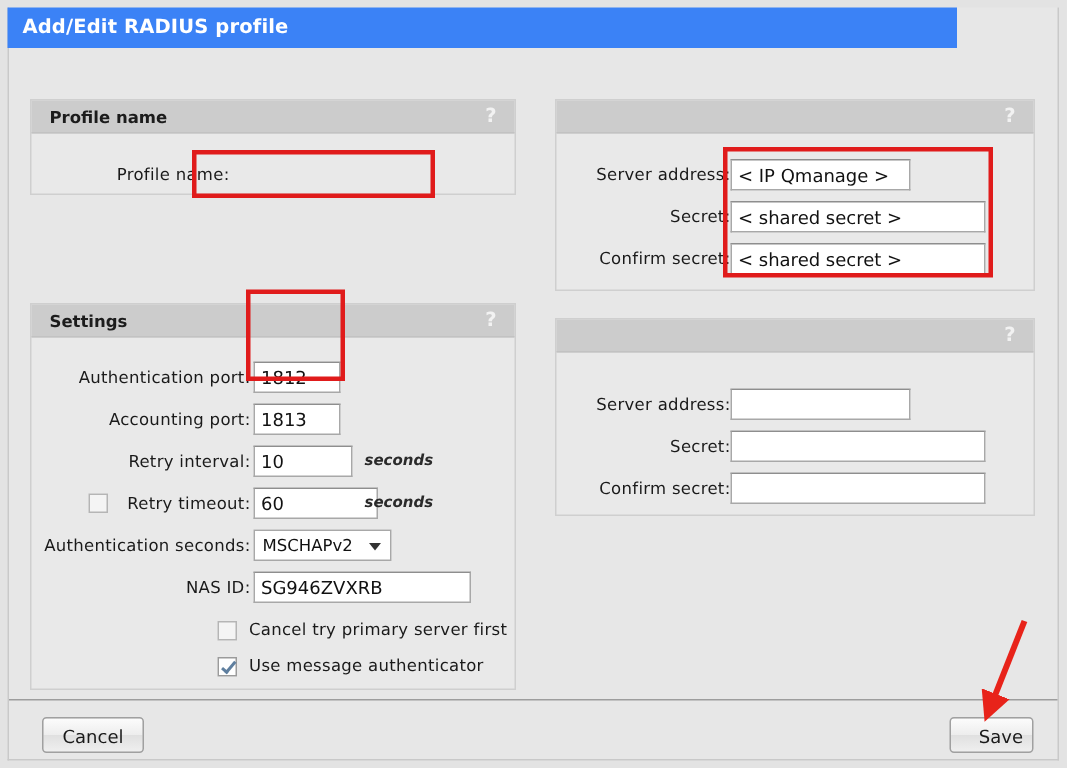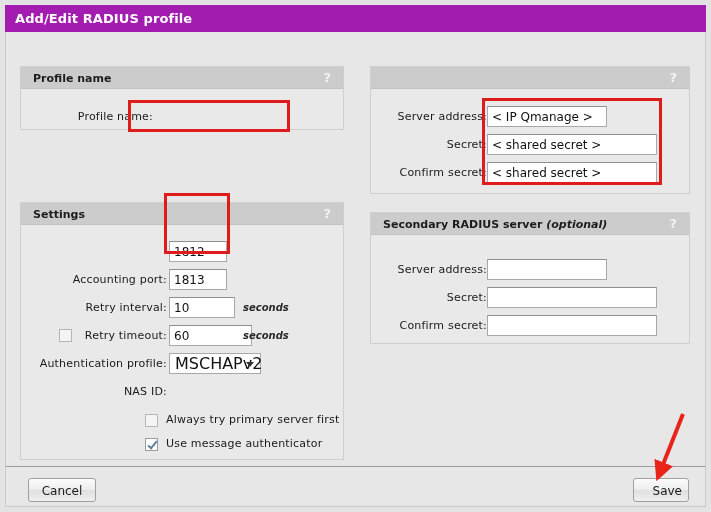--- a/index.html
+++ b/index.html
@@ -29,23 +29,23 @@
     width: 701px;
     height: 502px;
     border: 1px solid #c9c9c9;
     border-top: none;
     box-sizing: border-box;
     background: #e7e7e7;
   }
   .titlebar {
     position: absolute;
     left: 5px; top: 5px;
-    width: 701px;
+    width: 633px;
     height: 27px;
-    background: #a21caf;
+    background: #3b82f6;
     box-sizing: border-box;
   }
   .titlebar-text {
     position: absolute;
     left: 10px;
     top: 6px;
     color: #ffffff;
     font-size: 13px;
     font-weight: bold;
     letter-spacing: 0.1px;
@@ -131,21 +131,21 @@
     white-space: nowrap;
   }
 
   
   .sel {
     position: absolute;
     height: 21px;
     background: #ffffff;
     border: 1px solid #a8a8a8;
     box-sizing: border-box;
-    font-size: 16px;
+    font-size: 11px;
     color: #111;
     line-height: 19px;
     padding-left: 5px;
     cursor: pointer;
   }
   .sel .caret {
     position: absolute;
     right: 6px;
     top: 8px;
     width: 0; height: 0;
@@ -256,20 +256,21 @@
   </div>
 
   <div class="panel" style="left:20px; top:162px; width:324px; height:258px;margin-top:40px;">
     <div class="panel-header">
       <div class="panel-title">Settings</div>
       <div class="help-icon">?</div>
     </div>
     <div class="panel-body">
 
       <div class="row" style="left:0; top:16px; width:322px;">
+        <div class="lbl" style="right:176px;">Authentication port:</div>
         <input class="fld" style="left: 148px; width: 58px;" type="text" value="1812">
       </div>
 
       <div class="row" style="left:0; top:44px; width:322px;">
         <div class="lbl" style="right:176px;">Accounting port:</div>
         <input class="fld" style="left: 148px; width: 58px;" type="text" value="1813">
       </div>
 
       <div class="row" style="left:0; top:72px; width:322px;">
         <div class="lbl" style="right:176px;">Retry interval:</div>
@@ -280,35 +281,36 @@
       <div class="row" style="left:0; top:100px; width:322px;">
         <div class="cbwrap" style="left:38px; top:4px;">
           <div class="cbox"></div>
         </div>
         <div class="lbl" style="right:176px;">Retry timeout:</div>
         <input class="fld" style="left: 148px; width: 83px;" type="text" value="60">
         <div class="unit" style="left:222px;">seconds</div>
       </div>
 
       <div class="row" style="left:0; top:128px; width:322px;">
-        <div class="lbl" style="right:176px;">Authentication profile:</div>
+        <div class="lbl" style="right:176px;">Authentication seconds:</div>
         <div class="sel" style="left:148px; width:92px;">
           <span>MSCHAPv2</span>
           <span class="caret"></span>
         </div>
       </div>
 
       <div class="row" style="left:0; top:156px; width:322px;">
         <div class="lbl" style="right:176px;">NAS ID:</div>
+        <input class="fld" style="left: 148px; width: 145px;" type="text" value="SG946ZVXRB">
       </div>
 
       <div class="row" style="left:0; top:186px; width:322px;">
         <div class="cbwrap" style="left:124px; top:3px;">
           <div class="cbox"></div>
-          <div class="cblabel" style="left:21px;">Always try primary server first</div>
+          <div class="cblabel" style="left:21px;">Cancel try primary server first</div>
         </div>
       </div>
 
       <div class="row" style="left:0; top:210px; width:322px;">
         <div class="cbwrap" style="left:124px; top:3px;">
           <div class="cbox checked"></div>
           <div class="cblabel" style="left:21px;">Use message authenticator</div>
         </div>
       </div>
 
@@ -334,21 +336,20 @@
       <div class="row" style="left:0; top:73px; width:318px;">
         <div class="lbl" style="right:202px;">Confirm secret:</div>
         <input class="fld" style="left: 116px; width: 170px;" type="text" value="&lt; shared secret &gt;">
       </div>
 
     </div>
   </div>
 
   <div class="panel" style="left:370px; top:212px; width:320px; height:132px;">
     <div class="panel-header">
-      <div class="panel-title"><span>Secondary RADIUS server </span><span class="opt">(optional)</span></div>
       <div class="help-icon">?</div>
     </div>
     <div class="panel-body">
 
       <div class="row" style="left:0; top:24px; width:318px;">
         <div class="lbl" style="right:202px;">Server address:</div>
         <input class="fld" style="left: 116px; width: 120px;" type="text" value="">
       </div>
 
       <div class="row" style="left:0; top:52px; width:318px;">

